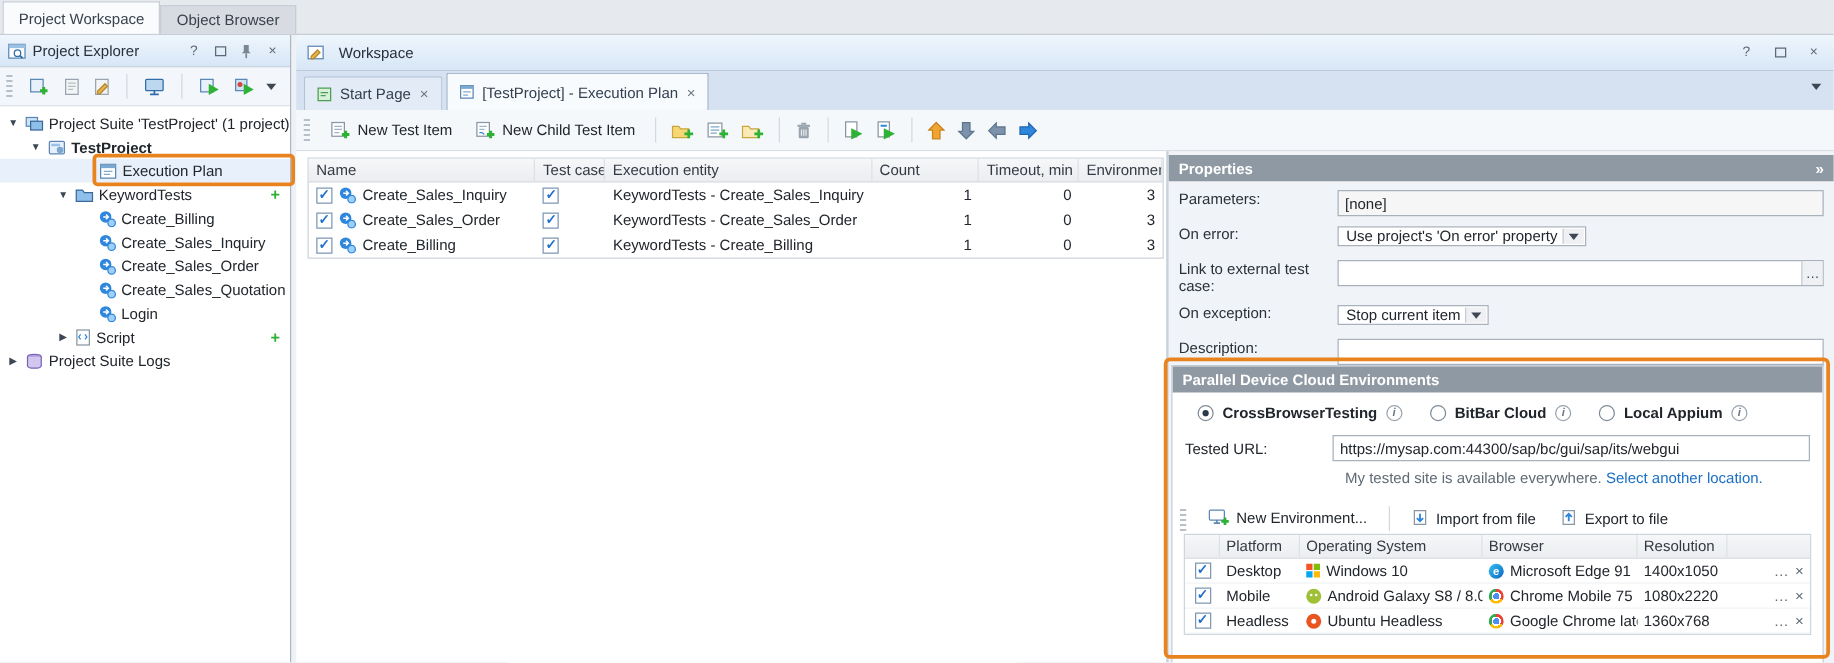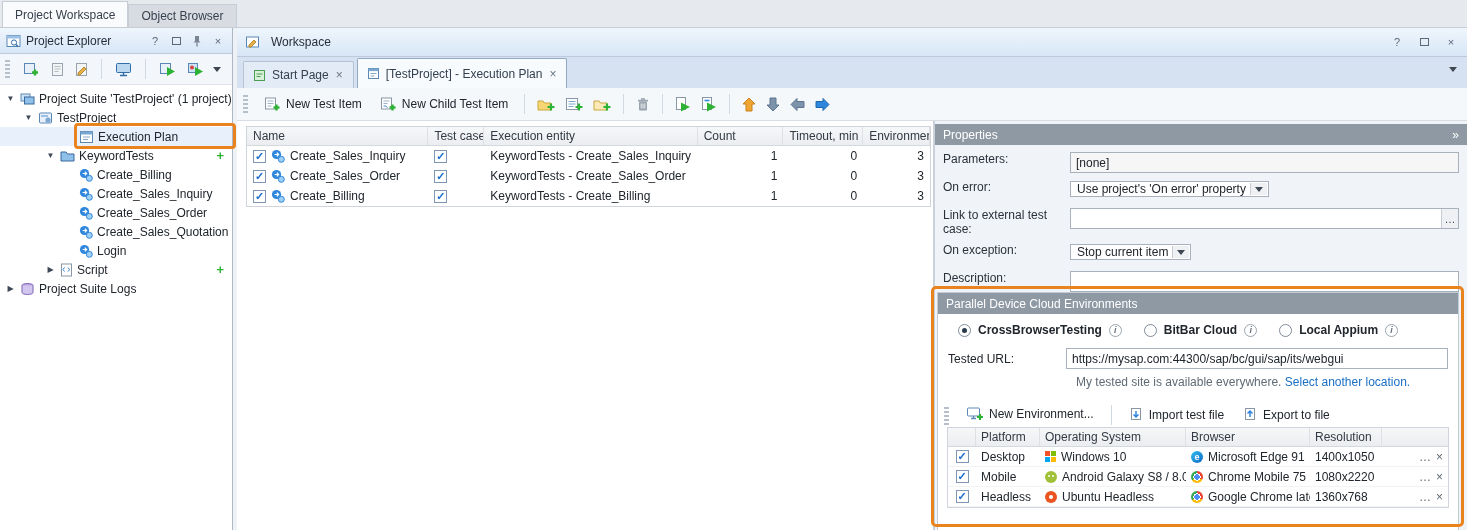--- a/index.html
+++ b/index.html
@@ -28,21 +28,21 @@
 .sqicon{width:9px;height:8px;border:1px solid #5d6877}
 .pe-toolbar{height:31px;background:#f3f6fa;border-bottom:1px solid #e0e4ea;display:flex;align-items:center;padding:0 3px;gap:7px;flex:0 0 31px}
 .tb-ic{padding:2px}
 .tree{flex:1;padding-top:4px;overflow:hidden;position:relative}
 .tree-item{height:19px;display:flex;align-items:center;gap:4px;position:relative;white-space:nowrap;cursor:default}
 .exp{width:11px;font-size:8px;color:#3c4654;text-align:center;flex:0 0 11px}
 .spacer{width:11px;flex:0 0 11px}
 .pl0{padding-left:5px}.pl1{padding-left:23px}.pl2{padding-left:45px}.pl3{padding-left:79px}
 .tree-item.selected{background:#e8f1fb}
 .tree-item .plus{position:absolute;right:8px;color:#2eb235;font-weight:bold;font-size:13px;line-height:13px}
-.bold{font-weight:normal}
+.bold{font-weight:bold}
 
 
 .ws-header{position:absolute;left:237px;top:28px;width:1230px;height:29px;background:linear-gradient(#eff6fd,#d7e6f6);border-bottom:1px solid #bccadb;display:flex;align-items:center;gap:11px;padding:0 8px}
 .ws-header .title{flex:1;color:#26303c}
 .doc-tabs{position:absolute;left:237px;top:57px;width:1230px;height:31px;background:#d6e2f1;display:flex;align-items:flex-end;padding-left:6px}
 .doc-tab{display:flex;align-items:center;gap:6px;height:27px;padding:0 9px;background:#e2ebf6;border:1px solid #b3c3d6;border-bottom:0;margin-right:3px;border-radius:2px 2px 0 0;color:#33404f}
 .doc-tab.active{background:#f8fbfe;height:30px;border-color:#94a9c2}
 .doc-tab .x{color:#6b7684;font-size:12px;padding:0 1px}
 .doc-tabs .end-caret{position:absolute;right:10px;top:10px}
 .main-toolbar{position:absolute;left:237px;top:88px;width:1230px;height:33px;background:#f5f8fb;border-bottom:1px solid #d9dee5;display:flex;align-items:center;padding:0 4px;gap:6px}
@@ -54,21 +54,21 @@
 .etable{position:absolute;left:9px;top:5px;width:685px;border:1px solid #cfd5db}
 .ehead{display:flex;height:19px;background:linear-gradient(#f6f7f9,#ebedf0);border-bottom:1px solid #d4d9de;color:#333a43}
 .ehead>div{padding:2px 6px;border-right:1px solid #dde1e6;overflow:hidden;white-space:nowrap}
 .erow{display:flex;height:20px;align-items:center}
 .erow>div{padding:0 6px;overflow:hidden;white-space:nowrap;display:flex;align-items:center;gap:5px;height:100%}
 .c-name{width:182px}.c-tc{width:56px}.c-ent{width:214px}.c-cnt{width:86px;justify-content:flex-end}.c-to{width:80px;justify-content:flex-end}.c-env{width:67px;justify-content:flex-end}
 .ehead .c-cnt,.ehead .c-to,.ehead .c-env{justify-content:flex-start}
 
 
 .props{position:absolute;left:935px;top:121px;width:532px;height:409px;background:#f0f3f7;padding-top:3px}
-.gray-head{height:21px;background:#8f99a4;color:#fff;font-weight:normal;display:flex;align-items:center;justify-content:space-between;padding:0 8px}
+.gray-head{height:21px;background:#8f99a4;color:#fff;font-weight:bold;display:flex;align-items:center;justify-content:space-between;padding:0 8px}
 .prow{display:flex;align-items:flex-start;margin:7px 8px 0 8px}
 .prow .plabel{flex:0 0 127px;color:#2a313a}
 .pfield{flex:1;position:relative;height:21px}
 .pfield input{width:100%;height:21px;border:1px solid #a9b2bc;background:#fff;font:inherit;padding:0 5px;color:#21262c}
 .pfield input.ro{background:#f6f6f6}
 .combo{height:21px;border:1px solid #a9b2bc;background:#fff;padding:0 22px 0 6px;line-height:19px;position:relative;overflow:hidden;white-space:nowrap}
 .fbtn{position:absolute;right:1px;top:1px;bottom:1px;width:17px;background:#eef0f3;border-left:1px solid #c5ccd4;display:flex;align-items:center;justify-content:center;font-size:11px;color:#3e4752}
 
 
 .parallel{position:absolute;left:937px;top:292px;width:522px;height:239px;background:#fff;border:1px solid #c3ccd6;border-bottom:0;overflow:hidden}
@@ -600,21 +600,21 @@
       <span>New Environment...</span>
     </button>
     <span class="sep"></span>
     <button class="tb-btn">
       <span>
           <svg width="15" height="15">
             <rect x="2.5" y="1.5" width="9" height="11" fill="#fff" stroke="#8a96a3"></rect>
             <path d="M7 4v6M4.5 7.5L7 10l2.5-2.5" stroke="#2f86dd" stroke-width="1.5" fill="none"></path>
           </svg>
         </span>
-      <span>Import test file</span>
+      <span>Import from file</span>
     </button>
     <button class="tb-btn">
       <span>
           <svg width="15" height="15">
             <rect x="2.5" y="1.5" width="9" height="11" fill="#fff" stroke="#8a96a3"></rect>
             <path d="M7 10V4M4.5 6.5L7 4l2.5 2.5" stroke="#2f86dd" stroke-width="1.5" fill="none"></path>
           </svg>
         </span>
       <span>Export to file</span>
     </button>

